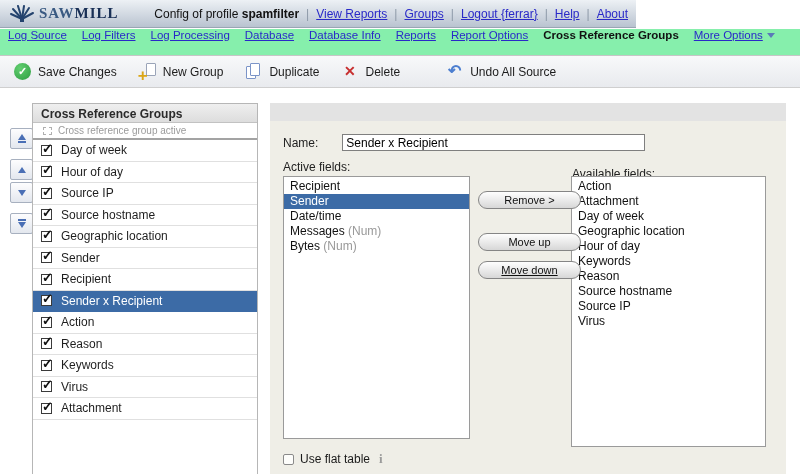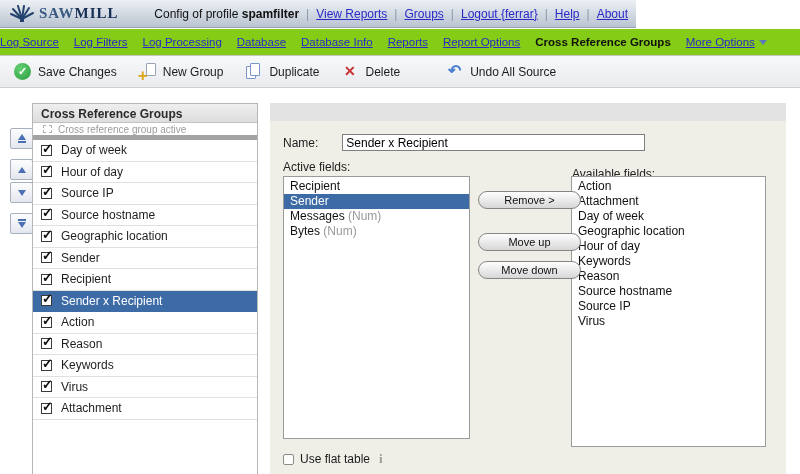--- a/index.html
+++ b/index.html
@@ -14,22 +14,22 @@
   .logo svg { margin-right:5px; }
   .logo .saw { font-family:"Liberation Serif", serif; font-size:15px; letter-spacing:1px; color:#3a5a82; font-weight:bold; }
   .logo .mill { font-family:"Liberation Serif", serif; font-size:15px; letter-spacing:1px; color:#182f55; font-weight:bold; }
   .header-right { display:flex; align-items:center; white-space:nowrap; }
   .header-right .cfg { color:#111; }
   .header-right b { font-weight:bold; }
   a.lnk { color:#2929c8; text-decoration:underline; cursor:pointer; }
   .sep { color:#8d99a8; margin:0 7px; }
 
   
-  .nav { position:absolute; left:0; top:29px; width:800px; height:26px; background:#84cc16;
-    display:flex; align-items:center; gap:15px; white-space:nowrap; font-size:11.5px; }
+  .nav { position:absolute; left:0; top:29px; width:800px; height:26px; background:#86efac;
+    display:flex; padding-left:8px; gap:15px; white-space:nowrap; font-size:11.5px; }
   .nav .current { font-weight:bold; color:#111; }
   .caret { display:inline-block; width:0; height:0; border-left:4px solid transparent;
     border-right:4px solid transparent; border-top:5px solid #5b79b8; margin-left:4px; vertical-align:middle; }
 
   
   .toolbar { position:absolute; left:0; top:55px; width:800px; height:33px;
     background:linear-gradient(#f8f9fa,#e8eaee); border-top:1px solid #c6c6c6; border-bottom:1px solid #cfcfcf;
     display:flex; align-items:center; padding-left:14px; gap:22px; }
   .tool { display:flex; align-items:center; cursor:pointer; color:#1c1c1c; }
   .tool.undo { margin-left:24px; }
@@ -52,21 +52,21 @@
   .tri-up { width:0; height:0; border-left:4px solid transparent; border-right:4px solid transparent; border-bottom:6px solid #4a6fb5; }
   .tri-down { width:0; height:0; border-left:4px solid transparent; border-right:4px solid transparent; border-top:6px solid #4a6fb5; }
   .bar { width:8px; height:2px; background:#4a6fb5; }
 
   
   .groups-panel { position:absolute; left:32px; top:103px; width:226px; height:371px;
     background:#fff; border:1px solid #b6b6b6; border-bottom:none; }
   .groups-header { height:19px; background:linear-gradient(#efefef,#ddd); border-bottom:1px solid #c2c2c2;
     font-weight:bold; font-size:12px; color:#2b2b2b; padding:3px 0 0 8px; }
   .groups-legend { height:17px; display:flex; align-items:center; padding-left:10px;
-    border-bottom:5px solid #a3a3a3; color:#9b9b9b; font-size:10px; }
+    border-bottom:2px solid #a3a3a3; color:#9b9b9b; font-size:10px; }
   .legend-box { width:9px; height:8px; border:1px dashed #b0b0b0; margin-right:6px; }
   .group-row { height:21.5px; display:flex; align-items:center; padding-left:8px;
     border-bottom:1px solid #e0e0e0; cursor:pointer; color:#1e1e1e; }
   .group-row.selected { background:#3c6ba6; color:#fff; border-bottom-color:#3c6ba6; }
   .cb { position:relative; width:11px; height:11px; border:1px solid #3a3a3a; background:#fff;
     margin-right:9px; flex:0 0 auto; cursor:pointer; }
   .cb .tick { position:absolute; left:0px; top:-5px; color:#111; font-size:13px; font-weight:bold; }
 
   
   .editor { position:absolute; left:270px; top:103px; width:516px; height:371px; background:#efeee7; }
@@ -277,39 +277,40 @@
 <div class="editor">
   <div class="editor-strip"></div>
   <div class="name-row">
     <label>Name:</label>
     <input class="name-input" type="text" value="Sender x Recipient" style="">
   </div>
   <div class="fields-label lbl-active">Active fields:</div>
   <div class="listbox active-box" id="active-box">
       <div class="fitem"><span>Recipient</span></div>
       <div class="fitem selected"><span>Sender</span></div>
+      <div class="fitem"><span>Date/time</span></div>
       <div class="fitem"><span>Messages</span><span class="num"> (Num)</span></div>
       <div class="fitem"><span>Bytes</span><span class="num"> (Num)</span></div>
     </div>
   <div class="fields-label lbl-available">Available fields:</div>
   <div class="listbox avail-box" id="avail-box">
       <div class="fitem">Action</div>
       <div class="fitem">Attachment</div>
       <div class="fitem">Day of week</div>
       <div class="fitem">Geographic location</div>
       <div class="fitem">Hour of day</div>
       <div class="fitem">Keywords</div>
       <div class="fitem">Reason</div>
       <div class="fitem">Source hostname</div>
       <div class="fitem">Source IP</div>
       <div class="fitem">Virus</div>
     </div>
   <div id="pill-buttons">
       <div class="pillbtn" style="top: 88px;">Remove &gt;</div>
       <div class="pillbtn" style="top: 130px;">Move up</div>
-      <div class="pillbtn" style="top: 158px;">Move down</div>
+      <div class="pillbtn" style="top: 158px; text-decoration: underline;">Move down</div>
     </div>
   <div class="flat-row">
     <span class="flat-cb"></span>
     <span>Use flat table</span>
     <span class="info-i">i</span>
   </div>
 </div>
 
 </body></html>

